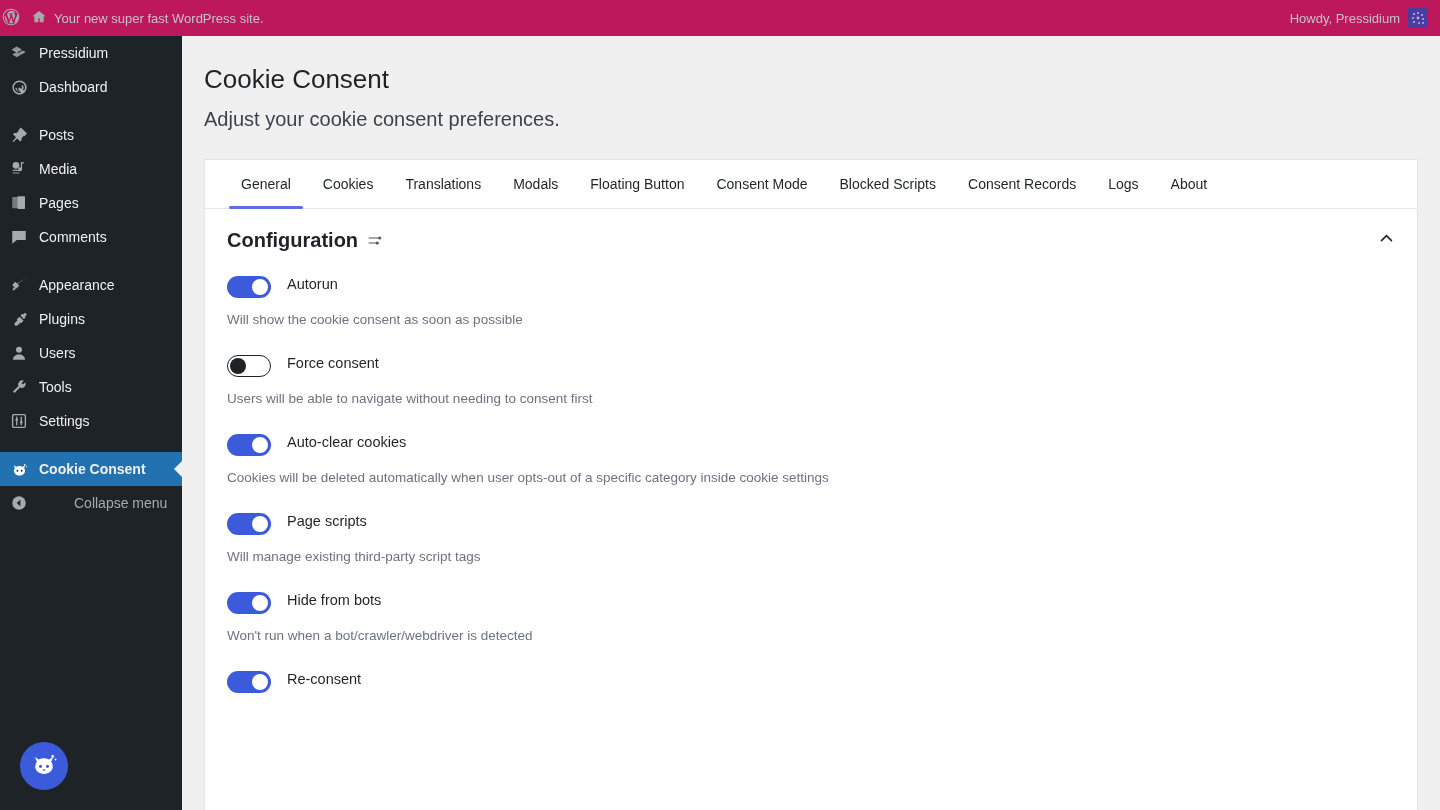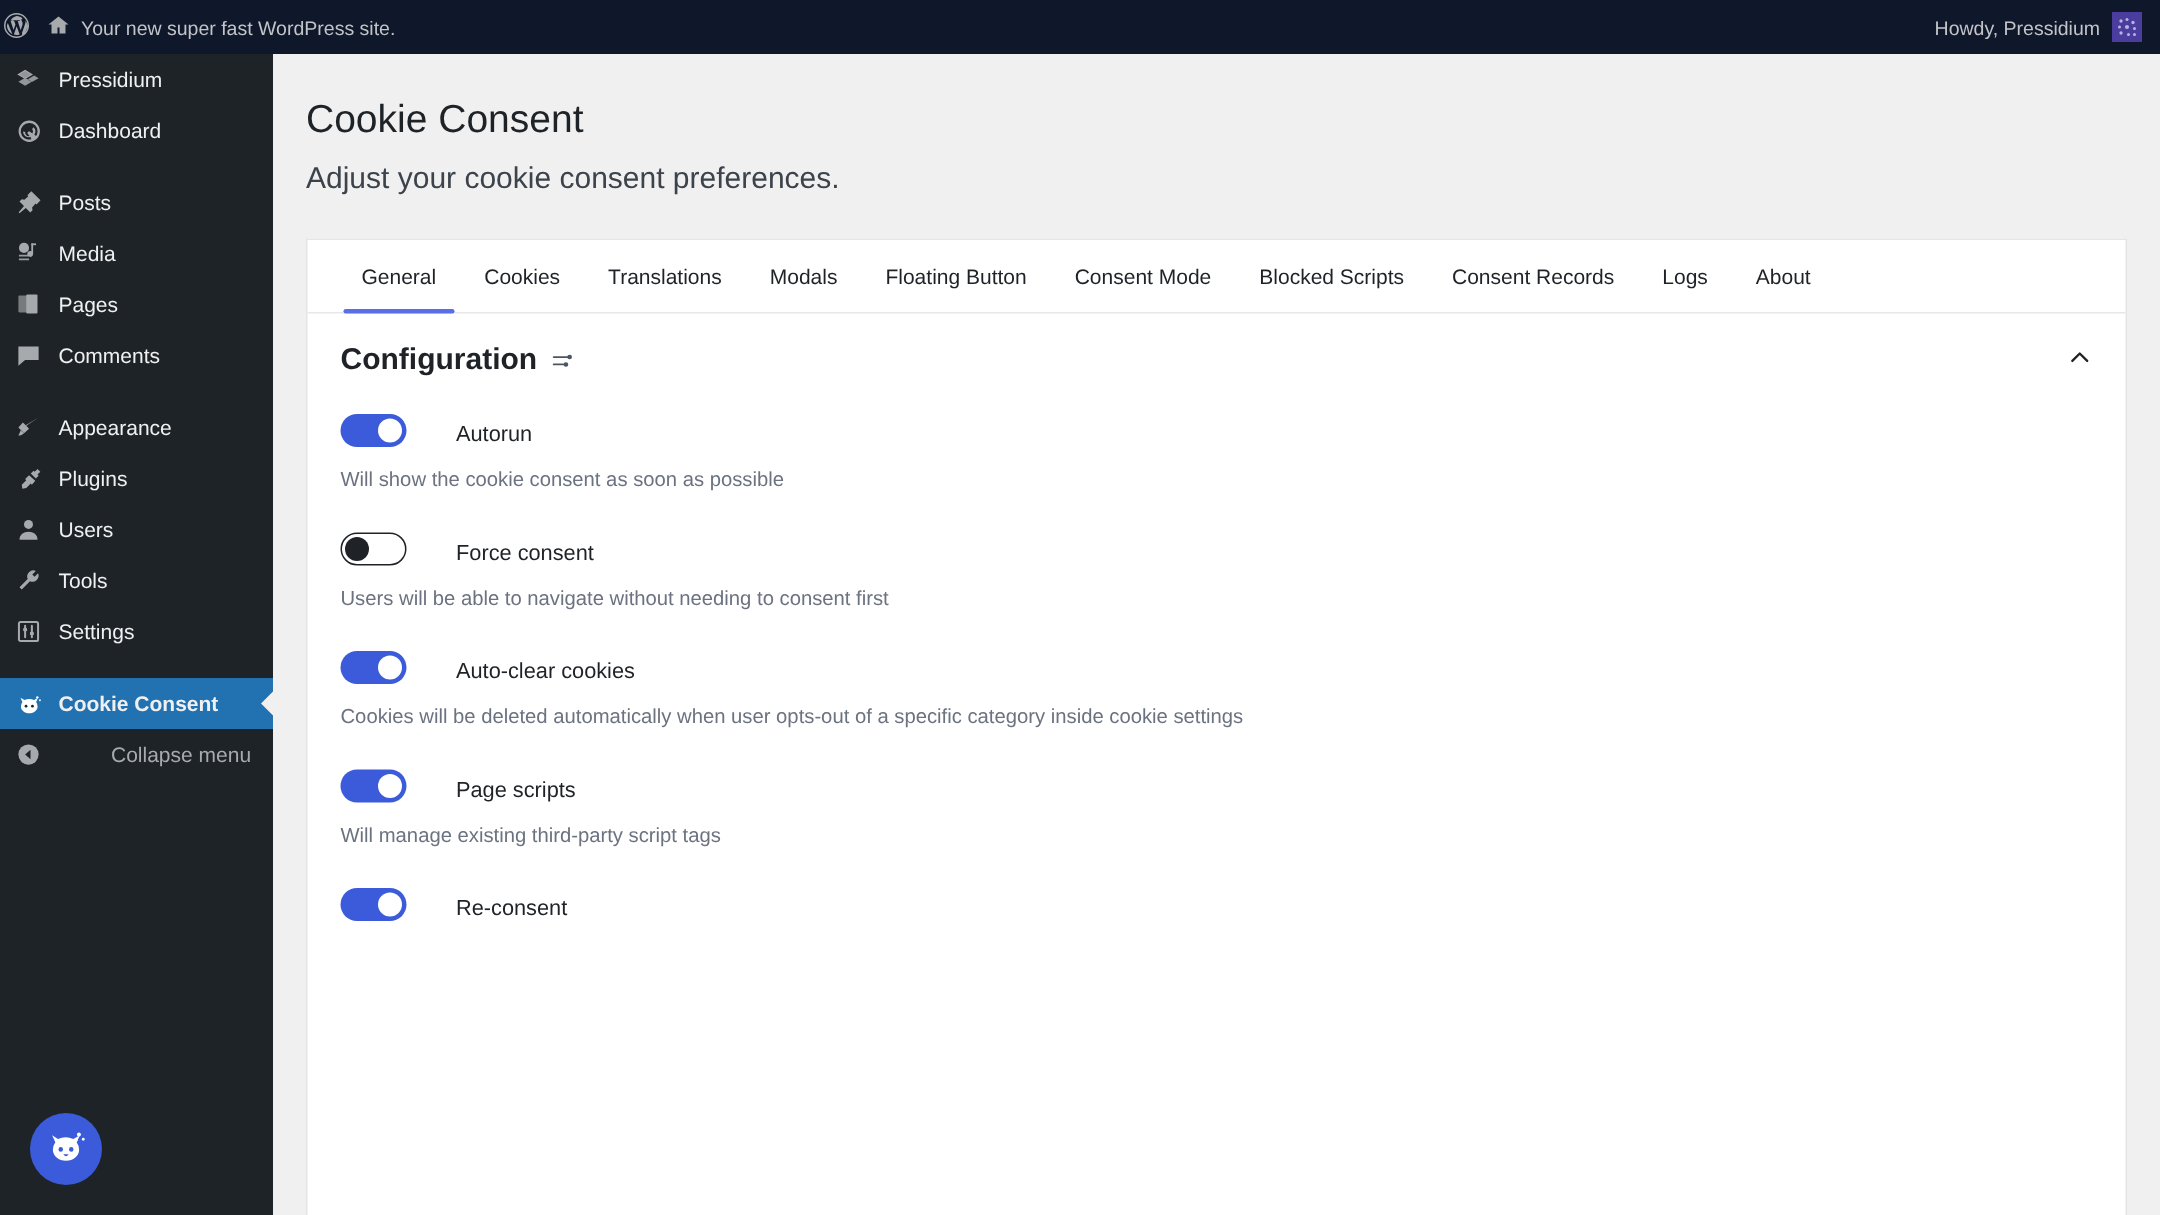--- a/index.html
+++ b/index.html
@@ -16,21 +16,21 @@
     color: #1d2327;
     -webkit-font-smoothing: antialiased;
   }
 
   
   #adminbar {
     position: absolute;
     top: 0; left: 0;
     width: 1440px;
     height: 36px;
-    background: #0f172a;
+    background: #be185d;
     display: flex;
     align-items: center;
     z-index: 50;
   }
   .ab-left { display: flex; align-items: center; height: 36px; }
   .ab-item {
     display: flex;
     align-items: center;
     height: 36px;
     padding: 0 9px;
@@ -197,22 +197,22 @@
     align-items: center;
     color: #1f2328;
     cursor: pointer;
   }
 
   
   .settings { padding: 24px 22px 0 22px; }
   .setting-row { margin-bottom: 28px; }
   .setting-line {
     display: flex;
-    align-items: flex-end;
-    gap: 33px;
+    align-items: flex-start;
+    gap: 16px;
   }
   .setting-label {
     font-size: 14.5px;
     color: #1f2328;
     font-weight: 400;
   }
   .setting-desc {
     margin-top: 14px;
     font-size: 13.5px;
     color: #6b7280;
@@ -531,20 +531,29 @@
       <div class="setting-row">
         <div class="setting-line">
           <span class="toggle on">
               <span class="knob"></span>
             </span>
           <span class="setting-label">Page scripts</span>
         </div>
         <div class="setting-desc">Will manage existing third-party script tags</div>
       </div>
 
+      <div class="setting-row">
+        <div class="setting-line">
+          <span class="toggle on">
+              <span class="knob"></span>
+            </span>
+          <span class="setting-label">Hide from bots</span>
+        </div>
+        <div class="setting-desc">Won't run when a bot/crawler/webdriver is detected</div>
+      </div>
 
       <div class="setting-row">
         <div class="setting-line">
           <span class="toggle on">
               <span class="knob"></span>
             </span>
           <span class="setting-label">Re-consent</span>
         </div>
       </div>
 

